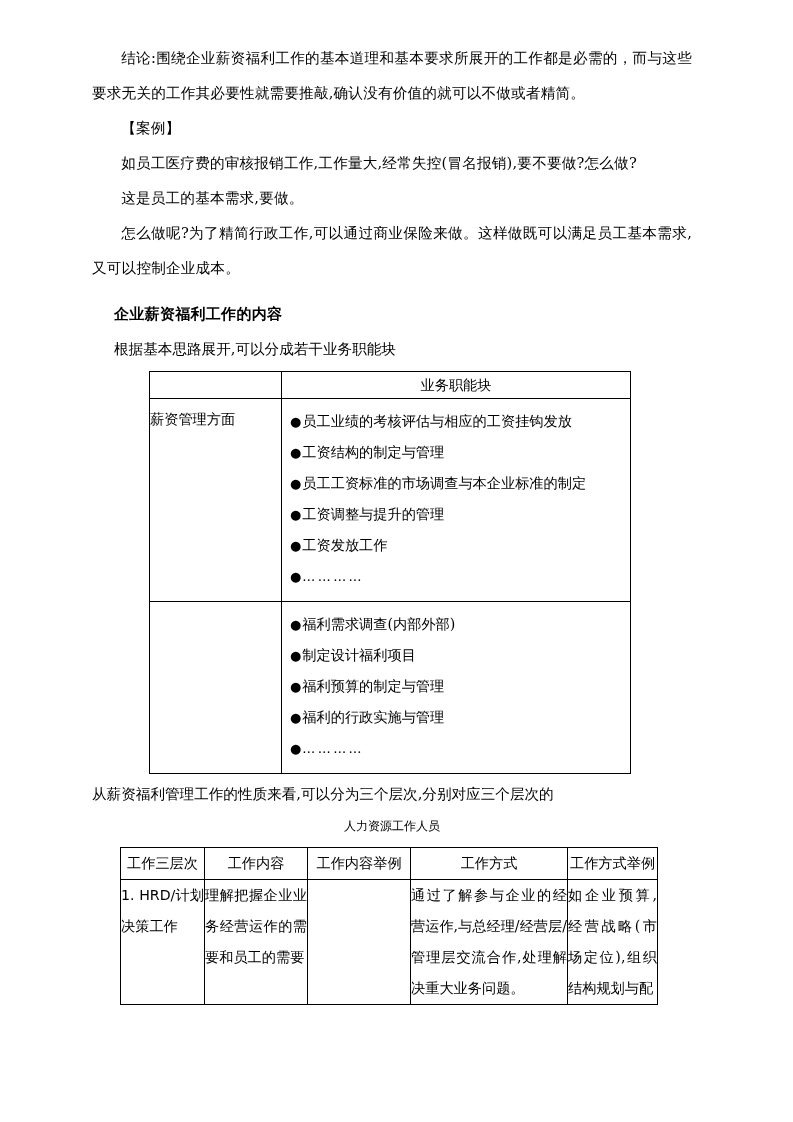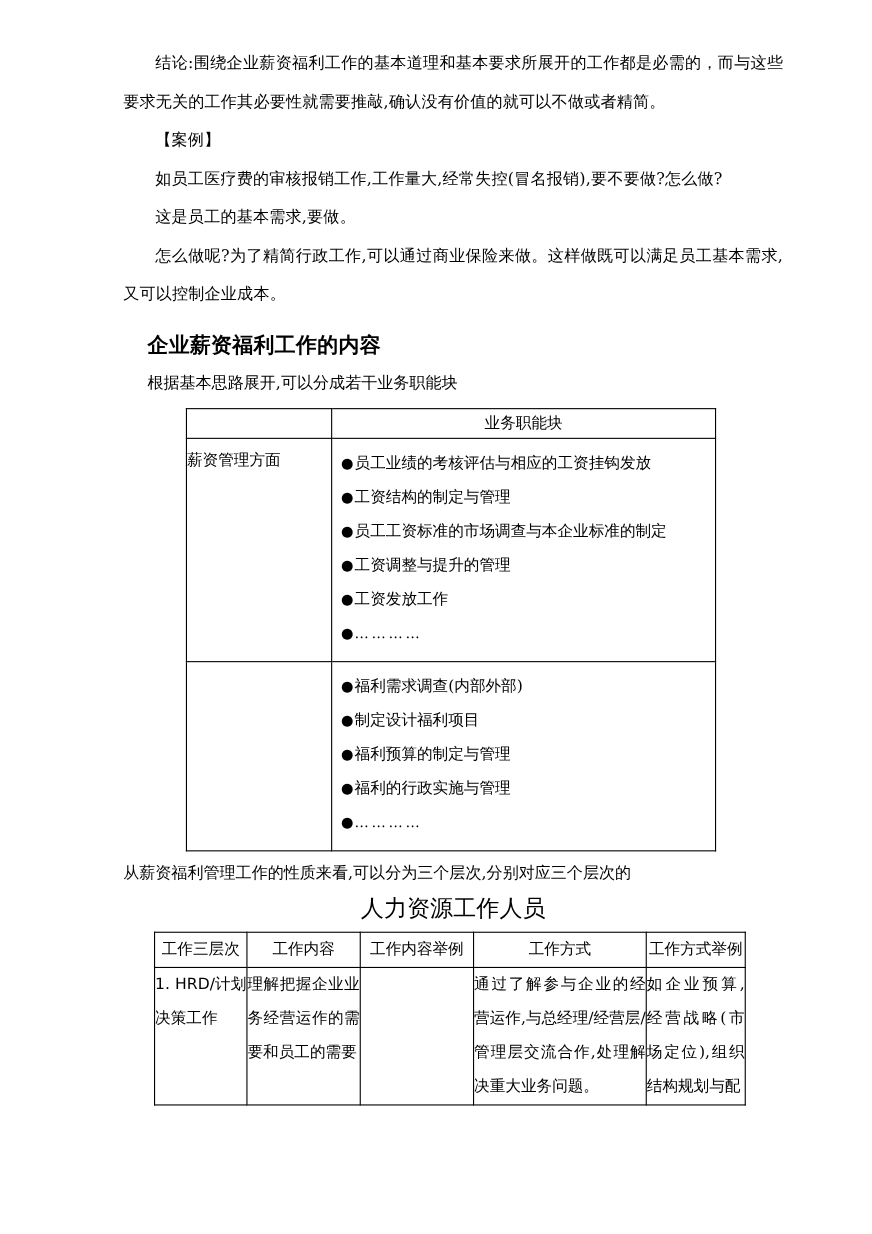--- a/index.html
+++ b/index.html
@@ -14,41 +14,41 @@
   .page {
     position: relative;
     width: 793px;
     height: 1122px;
     background: #ffffff;
     overflow: hidden;
     box-sizing: border-box;
   }
   .content {
     position: absolute;
-    left: 112px;
+    left: 92px;
     top: 40px;
     width: 600px;
   }
 
   
   .para {
     font-size: 14.6px;
     line-height: 35px;
     text-align: justify;
     text-justify: inter-ideograph;
     letter-spacing: 0.2px;
     margin: 0;
   }
   .para.indent {
     text-indent: 2em;
   }
 
   
   .heading {
-    font-size: 19px;
+    font-size: 15px;
     font-weight: bold;
     line-height: 34px;
     margin: 12px 0 2px 22px;
     letter-spacing: 0.3px;
   }
 
   .lead {
     font-size: 14.6px;
     line-height: 32px;
     margin: 0 0 6px 22px;
@@ -106,21 +106,21 @@
   }
 
   
   .mid-para {
     font-size: 14.6px;
     line-height: 33px;
     margin: 3px 0 0 0;
     text-align: justify;
   }
   .mid-center {
-    font-size: 21px;
+    font-size: 12px;
     line-height: 33px;
     text-align: center;
     margin: 0 0 4px 0;
   }
 
   
   .tbl2-wrap {
     margin-left: 28px;
     margin-top: 2px;
   }

